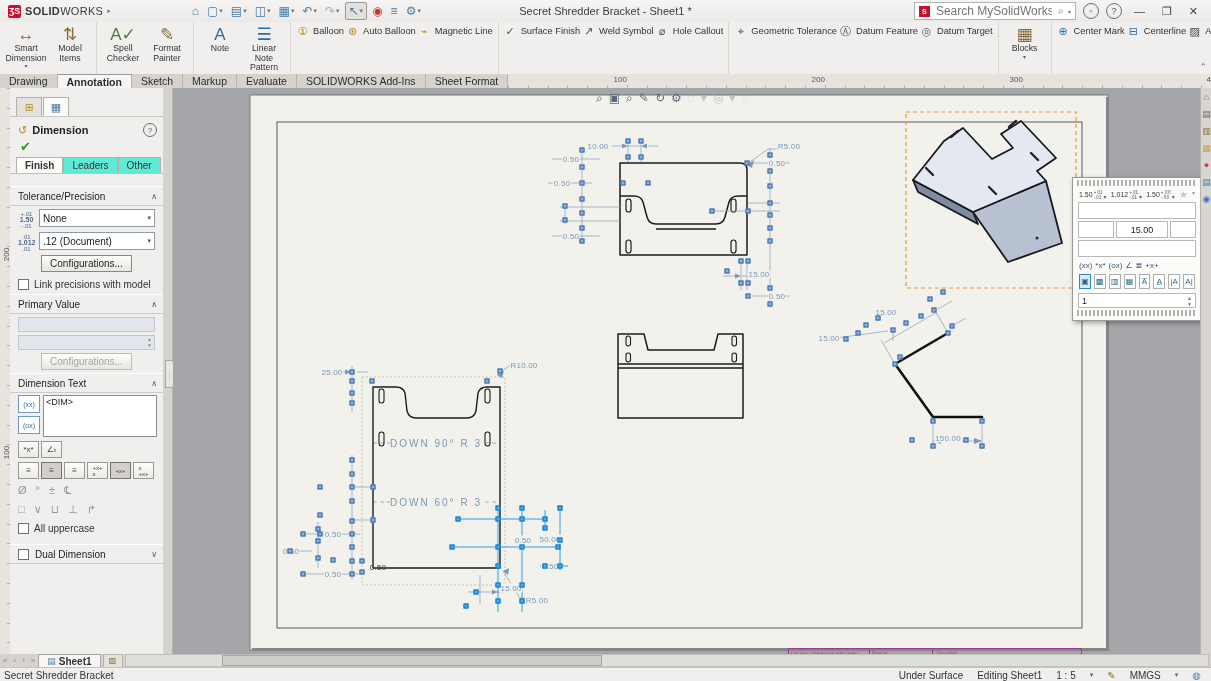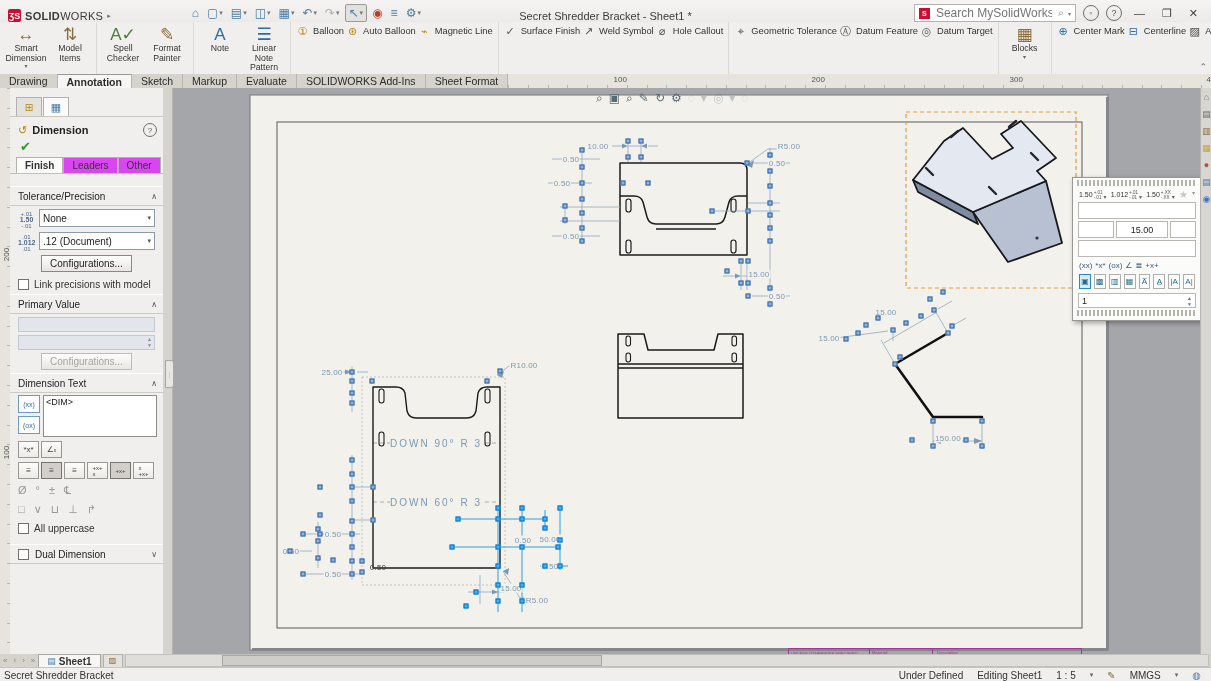--- a/index.html
+++ b/index.html
@@ -2,21 +2,21 @@
 <html><head>
 <meta charset="utf-8">
 <style>
   html,body{margin:0;padding:0}
   body{width:1211px;height:681px;position:relative;overflow:hidden;
        font-family:"Liberation Sans","DejaVu Sans",sans-serif;background:#f0efee;
        -webkit-font-smoothing:antialiased;color:#333}
   .abs{position:absolute}
   
   #titlebar{left:0;top:0;width:1211px;height:22px;background:linear-gradient(#f6f5f4,#ebeae8);
-            border-bottom:1px solid #d9d7d3;display:flex;align-items:flex-end;font-size:11px}
+            border-bottom:1px solid #d9d7d3;display:flex;align-items:center;font-size:11px}
   #brand{display:flex;align-items:center;gap:4px;padding:0 8px;white-space:nowrap}
   #brand .logo{width:13px;height:13px;background:#c8102e;color:#fff;font-weight:bold;font-size:9px;
                display:flex;align-items:center;justify-content:center;border-radius:2px}
   #brand .bname{font-size:11px;color:#3a3a3a;letter-spacing:.3px}
   #brand .bname b{font-weight:700}
   #qa-icons{display:flex;align-items:center;gap:2px;margin-left:70px}
   .qa{display:flex;align-items:center;gap:1px;padding:1px 3px;border-radius:2px;font-size:12px;color:#4a7da4}
   .qa .car{font-size:7px;color:#777}
   .qa.boxed{border:1px solid #9a9a9a;background:#e3e1de}
   .qa.red{color:#c0392b}
@@ -73,21 +73,21 @@
   #panel{left:10px;top:88px;width:153px;height:566px;background:#f0efee;border-right:1px solid #c9c7c2;
          font-size:10px;overflow:hidden}
   .ptabs{display:flex;gap:1px;padding:9px 0 0 6px}
   .ptab{width:24px;height:18px;border:1px solid #b3b1ac;border-bottom:0;background:#e4e2de;
         display:flex;align-items:center;justify-content:center;font-size:11px}
   .ptab.active{background:#fbfbfa}
   .phead{display:flex;align-items:center;gap:5px;padding:6px 6px 2px 8px;font-size:11px;font-weight:bold;color:#222;border-top:1px solid #c9c7c2}
   .phead .q{margin-left:auto;font-weight:normal}
   .pcheck{color:#2f9431;font-size:13px;padding:0 0 3px 10px}
   .vtabs{display:flex;padding-left:6px;border-bottom:1px solid #c2c0bb}
-  .vtab{padding:2px 8px;border:1px solid #b3b1ac;border-bottom:0;background:#d946ef;font-size:10px}
+  .vtab{padding:2px 8px;border:1px solid #b3b1ac;border-bottom:0;background:#5eead4;font-size:10px}
   .vtab.active{background:#fbfbfa;font-weight:bold}
   .sect{border-top:1px solid #fff;border-bottom:1px solid #cdcbc6;padding:4px 6px 3px 8px;
         display:flex;align-items:center;font-size:10px;color:#222}
   .sect .chev{margin-left:auto;font-size:8px;color:#555}
   .prow{display:flex;align-items:center;gap:4px;padding:3px 8px 2px 8px}
   .tolico{width:17px;height:14px;font-size:6px;color:#4a6a8a;line-height:6px;text-align:center;border:0}
   select,.fakesel{flex:1;height:16px;font-size:10px;border:1px solid #8f9aa6;background:#fff;color:#222;
         display:flex;align-items:center;padding:0 3px;position:relative}
   .fakesel .car{margin-left:auto;font-size:7px;color:#555}
   .pbtn{display:block;margin:3px auto;border:1px solid #8a8884;background:linear-gradient(#fdfdfc,#e8e6e2);
@@ -792,21 +792,21 @@
   </div>
   <div id="addsheet">▨</div>
   <div id="hscroll">
     <div class="thumb"></div>
   </div>
 </div>
 
 <div id="statusbar" class="abs">
   <span style="padding-left:4px">Secret Shredder Bracket</span>
   <span class="right">
-    <span>Under Defined</span>
+    <span>Under Surface</span>
     <span>Editing Sheet1</span>
     <span>1 : 5</span>
     <span class="car">▾</span>
     <span style="color:#8a6d3b">✎</span>
     <span>MMGS</span>
     <span class="car">▾</span>
     <span style="color:#4a7da4">◍</span>
   </span>
 </div>
 

